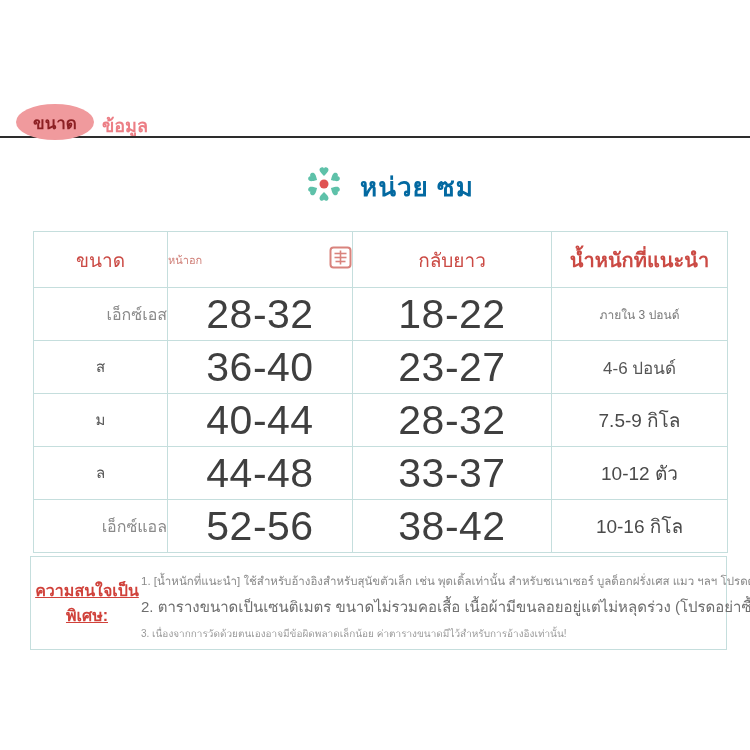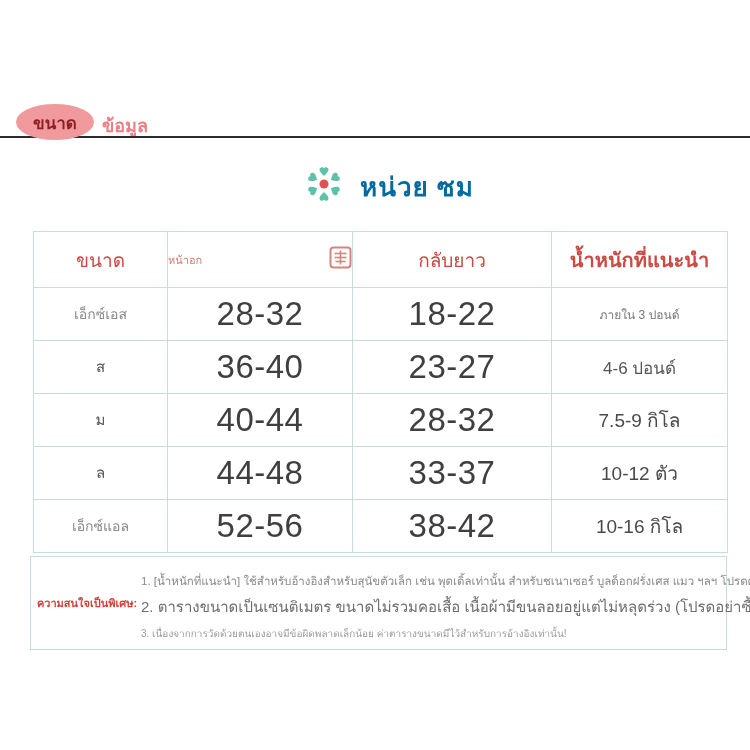--- a/index.html
+++ b/index.html
@@ -22,31 +22,31 @@
 
   
   .size-table{position:absolute;top:231px;left:33px;width:694px;border-collapse:collapse;table-layout:fixed;}
   .size-table td,.size-table th{border:1px solid #c5dedd;text-align:center;vertical-align:middle;padding:0;}
   .size-table th{height:55px;color:#cb4a44;font-size:19px;font-weight:normal;}
   .size-table th.w{font-weight:600;font-size:20px;}
   .size-table td{height:52px;}
   .col1{width:134px;}.col2{width:185px;}.col3{width:199px;}.col4{width:176px;}
   .chest-header{display:flex;align-items:center;justify-content:space-between;gap:20px;}
   .chest-label{color:#d08079;font-size:11px;}
-  .c-num{font-size:33px;color:#3f3f3f;font-weight:400;letter-spacing:0.5px;}
+  .c-num{font-size:41px;color:#3f3f3f;font-weight:400;letter-spacing:0.5px;}
   .c-size{font-size:15px;color:#555;}
-  .c-size.sm{font-size:14px;color:#8a8a8a;}
+  .c-size.sm{font-size:16px;color:#8a8a8a;text-align:right;}
   .c-weight{font-size:19px;color:#4a4a4a;}
   .c-weight.sm{font-size:12px;color:#777;}
   .c-weight.md{font-size:17px;color:#555;}
 
   
   .notes{position:absolute;top:556px;left:30px;width:697px;height:94px;border:1px solid #c5dedd;box-sizing:border-box;}
   .notes-label{position:absolute;top:50%;left:0;transform:translateY(-50%);width:112px;
-               color:#d0413a;font-size:11px;font-weight:bold;text-align:center;}
+               color:#d0413a;font-size:16px;font-weight:bold;text-align:center;text-decoration:underline;}
   .note{position:absolute;left:110px;white-space:nowrap;}
   .note1{top:15px;font-size:11.5px;color:#8a8a8a;}
   .note2{top:38px;font-size:15px;color:#6e6e6e;}
   .note3{top:69px;font-size:10px;color:#9a9a9a;}
 </style>
 </head>
 <body>
 
 <div class="page">
 

